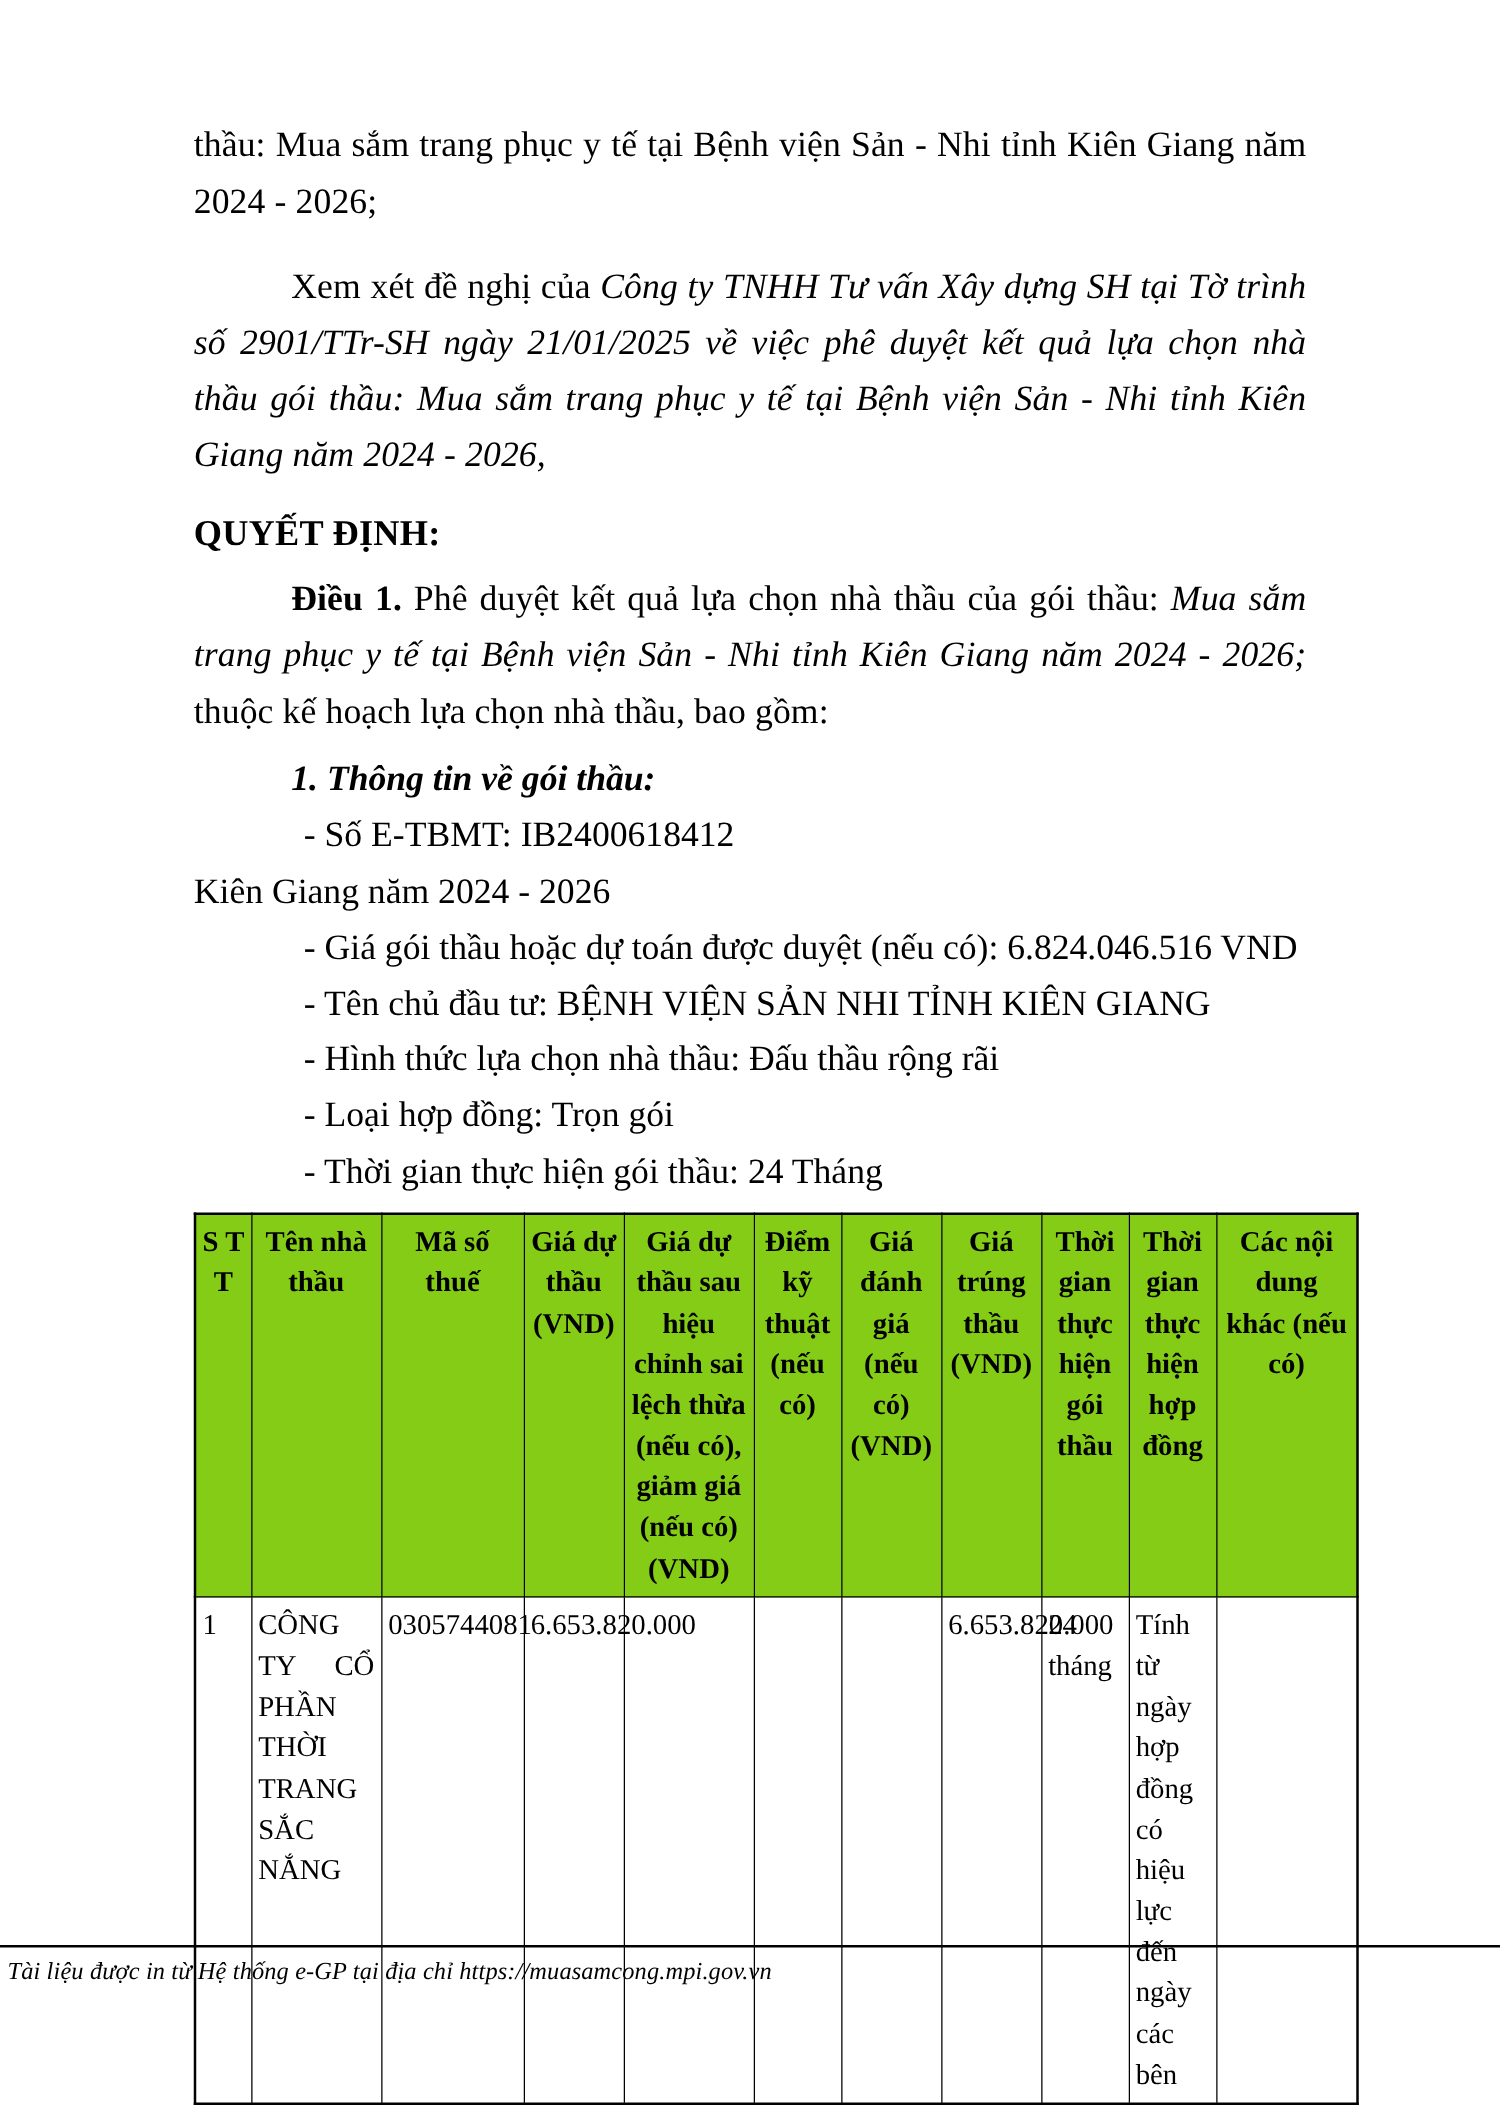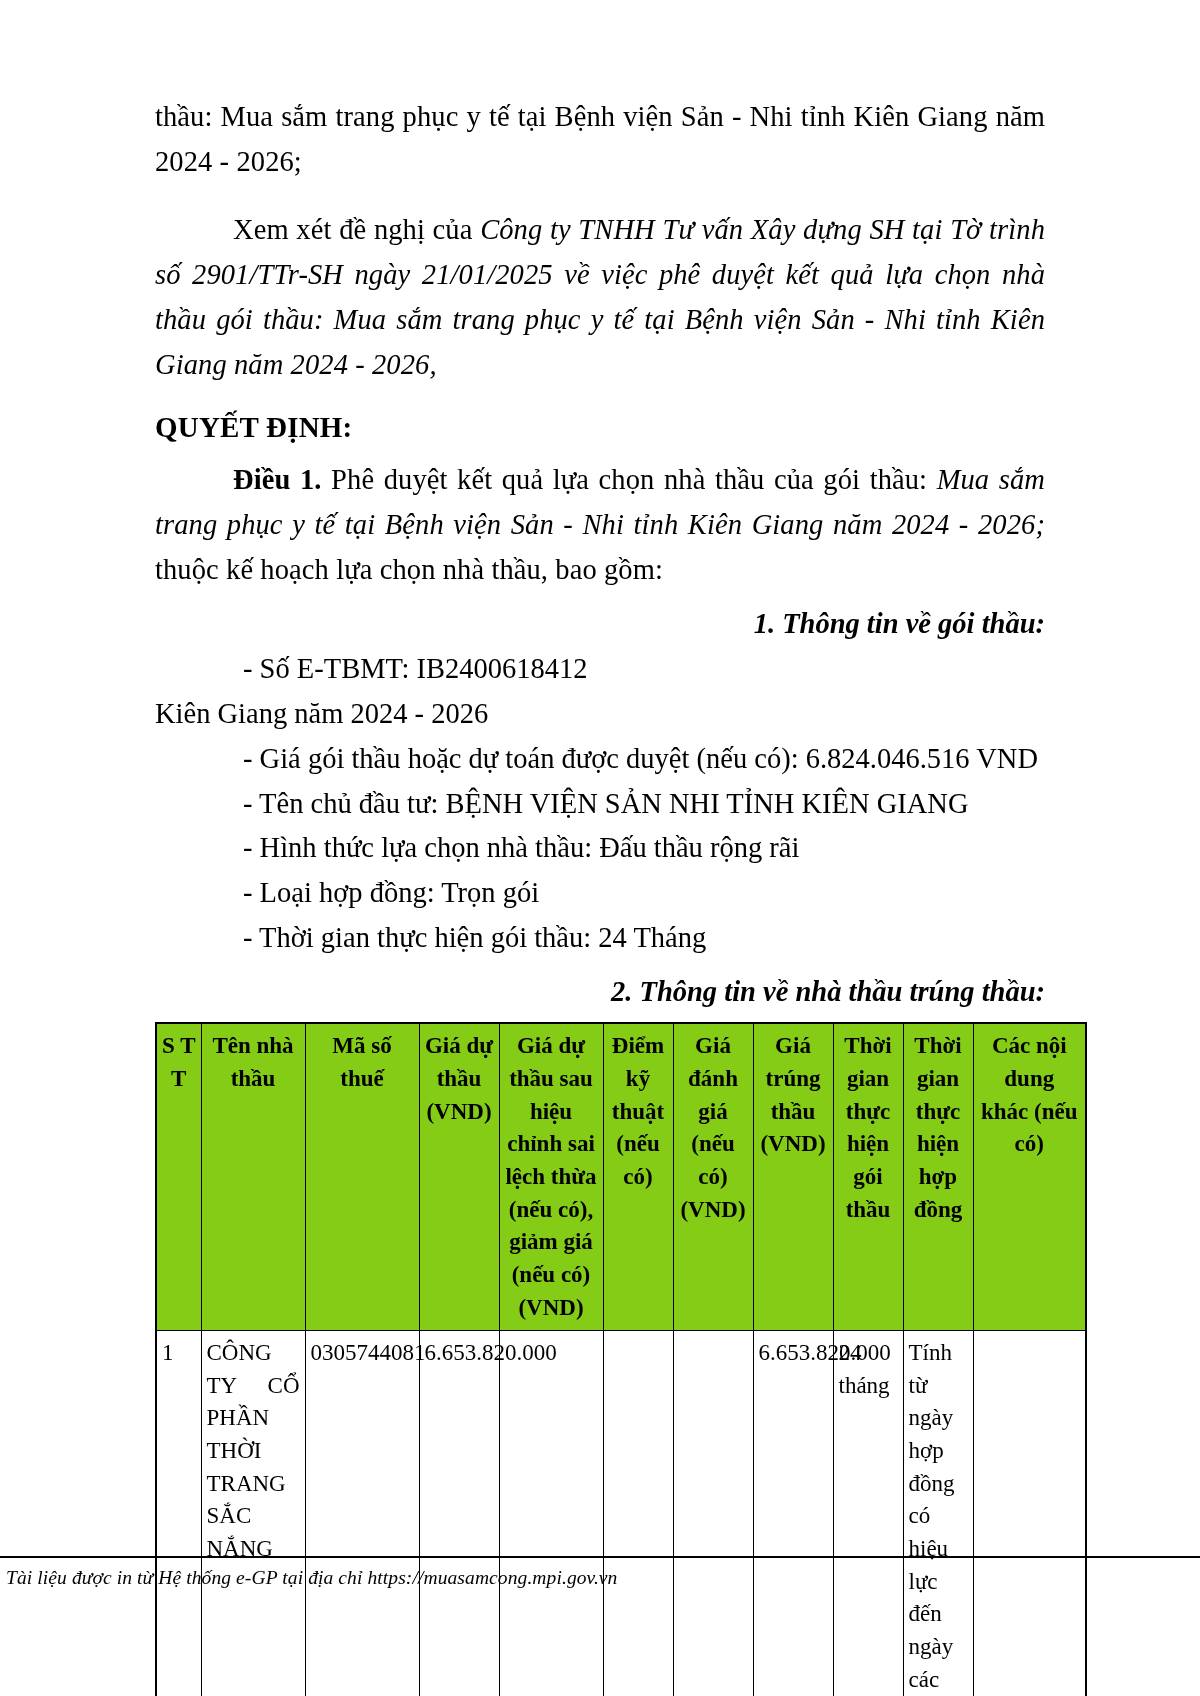--- a/index.html
+++ b/index.html
@@ -51,21 +51,20 @@
     letter-spacing: 0.2px;
   }
 
   .sec-head {
     margin: 10px 0 2px 0;
     font-size: 28.5px;
     font-weight: bold;
     font-style: italic;
     padding-left: 78px;
     line-height: 1.5;
-    text-align: right;
   }
 
   .bullet-line {
     margin: 0;
     font-size: 28.5px;
     line-height: 1.57;
     padding-left: 88px;
     text-indent: -0px;
   }
   .bullet-wrap {
@@ -171,21 +170,20 @@
     <p class="bullet-line">- Giá gói thầu hoặc dự toán được duyệt (nếu có): 6.824.046.516 VND</p>
 
     <p class="bullet-line">- Tên chủ đầu tư: BỆNH VIỆN SẢN NHI TỈNH KIÊN GIANG</p>
 
     <p class="bullet-line">- Hình thức lựa chọn nhà thầu: Đấu thầu rộng rãi</p>
 
     <p class="bullet-line">- Loại hợp đồng: Trọn gói</p>
 
     <p class="bullet-line">- Thời gian thực hiện gói thầu: 24 Tháng</p>
 
-    <p class="sec-head">2. Thông tin về nhà thầu trúng thầu:</p>
 
     <table class="bid-table">
       <colgroup>
         <col class="w-stt">
           <col class="w-name">
           <col class="w-tax">
           <col class="w-price">
           <col class="w-adj">
           <col class="w-tech">
           <col class="w-eval">

